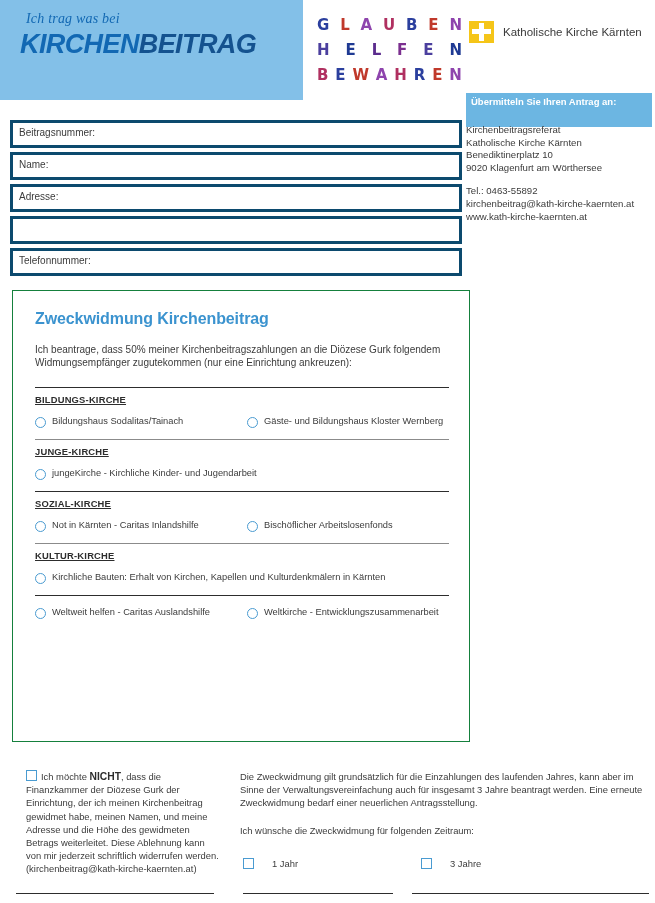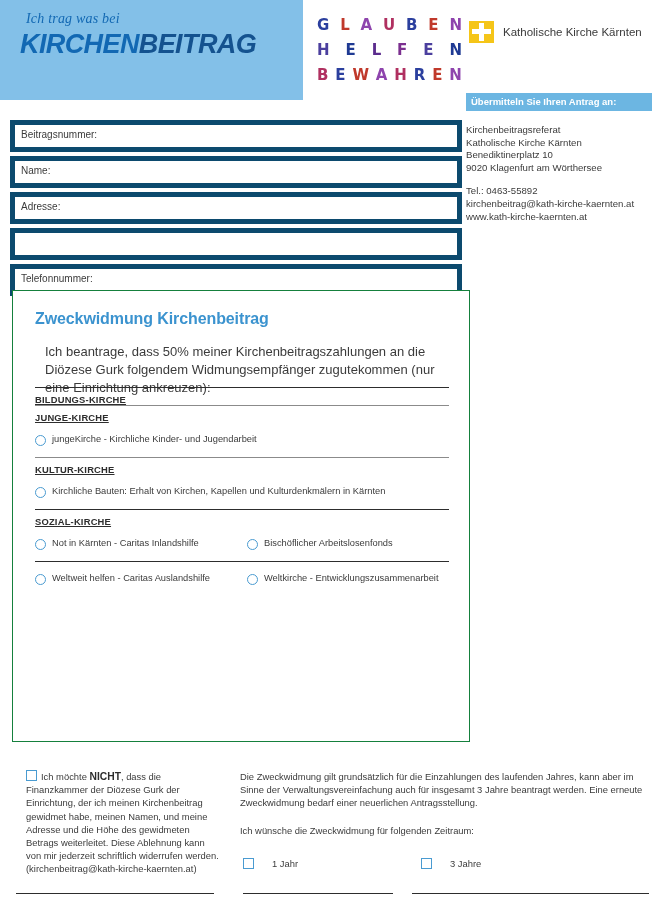--- a/index.html
+++ b/index.html
@@ -49,58 +49,58 @@
 
   
   .kk-logo{position:absolute;left:469px;top:21px;display:flex;align-items:center;gap:9px;}
   .kk-mark{width:25px;height:22px;position:relative;background:#f5c518;}
   .kk-mark::before{content:"";position:absolute;left:10px;top:2px;width:5px;height:18px;background:#fff;}
   .kk-mark::after{content:"";position:absolute;left:3px;top:8px;width:19px;height:5px;background:#fff;}
   .kk-name{font-size:11.5px;color:#3b3b3b;white-space:nowrap;}
 
   
   .submit-bar{
-    position:absolute;left:466px;top:93px;width:186px;height:18px;
+    position:absolute;left:466px;top:93px;width:186px;height:34px;
     background:#6cb6e2;
   }
   .submit-bar span{
     display:block;padding:3px 0 0 5px;
     font-size:9.5px;font-weight:bold;color:#ffffff;
   }
   .addr{
     position:absolute;left:466px;top:124px;width:190px;
     font-size:9.6px;line-height:12.6px;color:#3b3b3b;
   }
   .addr .gap{height:11px;}
   .addr div{white-space:nowrap;}
 
   
   .fields{position:absolute;left:10px;top:120px;width:452px;}
   .fld{
-    height:22px;border:5px solid #0c4a6e;margin-bottom:4px;
+    height:22px;border:3px solid #0c4a6e;margin-bottom:4px;
     position:relative;background:#fff;
   }
   .fld span{
     position:absolute;left:6px;top:4px;
     font-size:10px;color:#3b3b3b;
   }
 
   
   .mainbox{
     position:absolute;left:12px;top:290px;width:458px;height:452px;
     border:1px solid #15803d;background:#fff;box-sizing:border-box;
   }
   .mb-title{
     position:absolute;left:22px;top:19px;
     font-size:16px;font-weight:bold;color:#3b93cf;
     letter-spacing:-.1px;
   }
   .mb-intro{
-    position:absolute;left:32px;top:52px;width:415px;
-    font-size:13px;line-height:18px;color:#3b3b3b;
+    position:absolute;left:22px;top:52px;width:415px;
+    font-size:10px;line-height:13px;color:#3b3b3b;
   }
   .cats{position:absolute;left:22px;top:96px;width:414px;}
   .cat{margin-bottom:0;}
   .cat .rule{border-top:1px solid #2d2d2d;}
   .cat .rule.thin{border-top:1px solid #8b8b8b;}
   .cat .catname{
     font-size:9.4px;font-weight:bold;color:#2d2d2d;
     letter-spacing:.2px;padding:6px 0 0 0;text-decoration:underline;
   }
   .opts{display:flex;padding:11px 0 11px 0;}
@@ -214,52 +214,62 @@
       </div>
     </div>
 
   <div class="mainbox">
     <div class="mb-title">Zweckwidmung Kirchenbeitrag</div>
     <div class="mb-intro">Ich beantrage, dass 50% meiner Kirchenbeitragszahlungen an die Diözese Gurk folgendem Widmungsempfänger zugutekommen (nur eine Einrichtung ankreuzen):</div>
     <div class="cats" id="cats-block">
         <div class="cat">
           <div class="rule"></div>
           <div class="catname">BILDUNGS-KIRCHE</div>
+          <div class="opts">
+            <div class="opt c1">
+              <span class="radio"></span>
+              <span class="lbl">Bildungshaus Sodalitas/Tainach</span>
+            </div>
+            <div class="opt c2">
+              <span class="radio"></span>
+              <span class="lbl">Gäste- und Bildungshaus Kloster Wernberg</span>
+            </div>
+          </div>
         </div>
         <div class="cat">
           <div class="rule thin"></div>
           <div class="catname">JUNGE-KIRCHE</div>
           <div class="opts">
             <div class="opt c1">
               <span class="radio"></span>
               <span class="lbl">jungeKirche - Kirchliche Kinder- und Jugendarbeit</span>
             </div>
           </div>
         </div>
         <div class="cat">
+          <div class="rule"></div>
+          <div class="catname">SOZIAL-KIRCHE</div>
+          <div class="opts">
+            <div class="opt c1">
+              <span class="radio"></span>
+              <span class="lbl">Not in Kärnten - Caritas Inlandshilfe</span>
+            </div>
+            <div class="opt c2">
+              <span class="radio"></span>
+              <span class="lbl">Bischöflicher Arbeitslosenfonds</span>
+            </div>
+          </div>
+        </div>
+        <div class="cat">
           <div class="rule thin"></div>
           <div class="catname">KULTUR-KIRCHE</div>
           <div class="opts">
             <div class="opt c1">
               <span class="radio"></span>
               <span class="lbl">Kirchliche Bauten: Erhalt von Kirchen, Kapellen und Kulturdenkmälern in Kärnten</span>
-            </div>
-          </div>
-        </div>
-        <div class="cat">
-          <div class="rule"></div>
-          <div class="catname">SOZIAL-KIRCHE</div>
-          <div class="opts">
-            <div class="opt c1">
-              <span class="radio"></span>
-              <span class="lbl">Not in Kärnten - Caritas Inlandshilfe</span>
-            </div>
-            <div class="opt c2">
-              <span class="radio"></span>
-              <span class="lbl">Bischöflicher Arbeitslosenfonds</span>
             </div>
           </div>
         </div>
         <div class="cat">
           <div class="rule"></div>
           <div class="opts">
             <div class="opt c1">
               <span class="radio"></span>
               <span class="lbl">Weltweit helfen - Caritas Auslandshilfe</span>
             </div>

